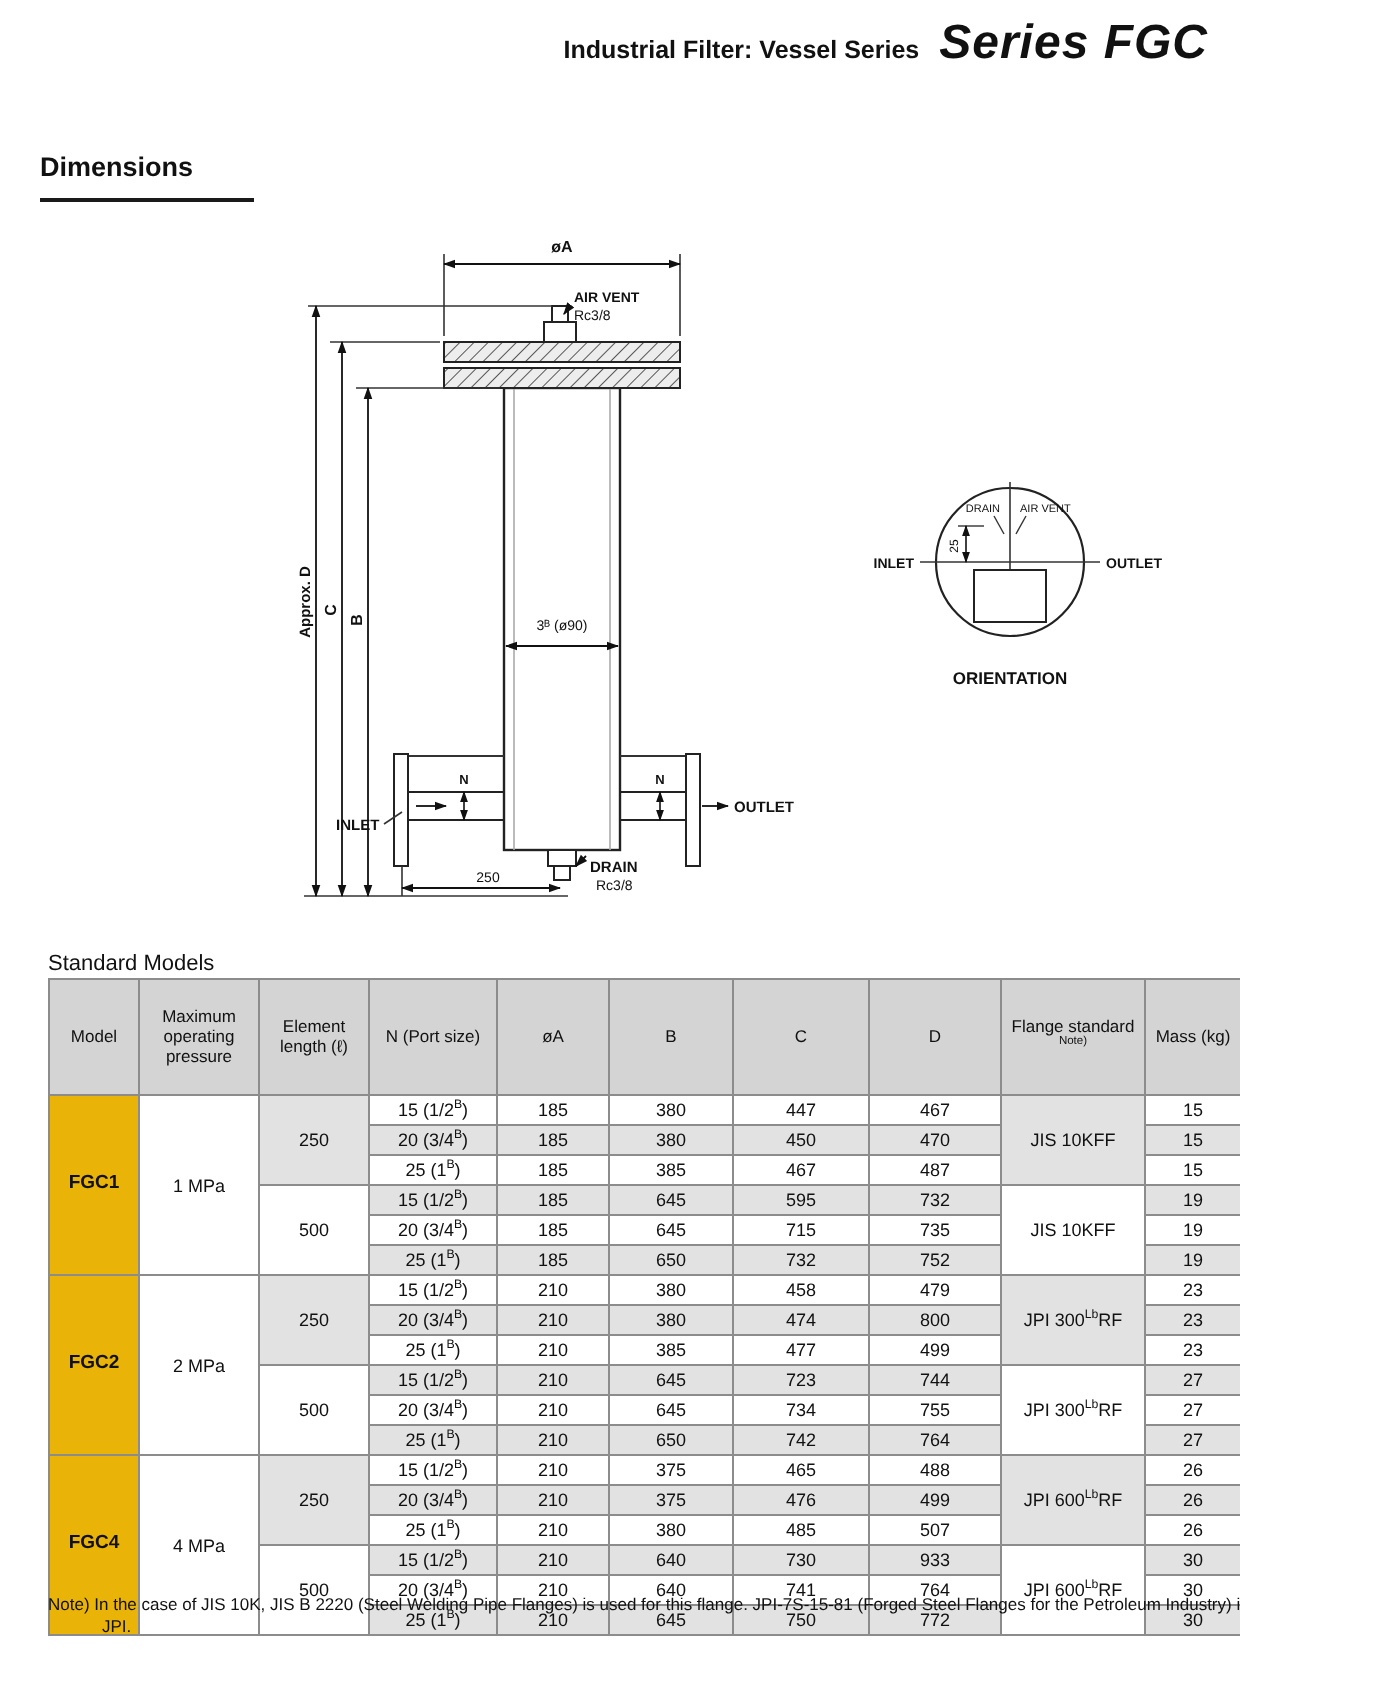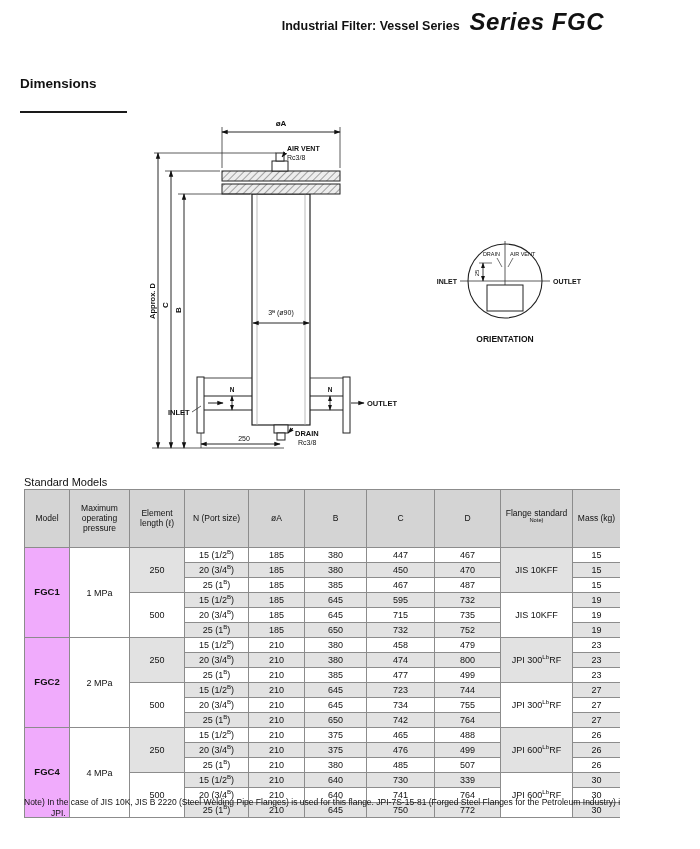--- a/index.html
+++ b/index.html
@@ -4,39 +4,39 @@
 <style>
   html,body { margin:0; padding:0; background:#ffffff; }
   body { font-family: "Liberation Sans", "DejaVu Sans", sans-serif; color:#111; }
   .page { position:relative; width:620px; height:849px; background:#ffffff; overflow:hidden; }
 
   .doc-header { position:absolute; top:8px; right:16px; display:flex; align-items:baseline; gap:10px; }
   .doc-category { font-size:12.5px; font-weight:bold; }
   .doc-series { font-size:24px; font-weight:bold; font-style:italic; letter-spacing:0.5px; }
 
   .section-heading { position:absolute; top:76px; left:20px; font-size:13.5px; font-weight:bold;
-                     border-bottom:2px solid #1a1a1a; padding:0 30px 20px 0; }
+                     border-bottom:2px solid #1a1a1a; padding:0 30px 8px 0; }
 
   svg.drawing { position:absolute; top:105px; left:20px; }
   svg.drawing text { font-family:"Liberation Sans","DejaVu Sans",sans-serif; fill:#111; }
 
   .table-section { position:absolute; top:476px; left:24px; width:652px; }
   .table-title-row { display:flex; justify-content:space-between; align-items:flex-end; margin-bottom:1px; }
   .table-title { font-size:11px; font-weight:normal; }
   .table-unit { font-size:8.5px; }
 
   table.models { border-collapse:collapse; width:652px; table-layout:fixed; font-size:9px;
                  border:1px solid #444; }
   table.models th, table.models td { border:1px solid #8c8c8c; text-align:center; vertical-align:middle;
                  padding:0 2px; height:14px; line-height:1.15; overflow:hidden; }
   table.models thead th { background:#d4d4d4; font-weight:normal; font-size:8.5px; padding:14px 1px; height:auto; }
   table.models tr.stripe { background:#e2e2e2; }
   table.models td.shade { background:#e2e2e2; }
   table.models td.wcell { background:#ffffff; }
-  table.models td.model { font-weight:bold; font-size:9.5px; background:#f0abfc; }
+  table.models td.model { font-weight:bold; font-size:9.5px; background:#eab308; }
   table.models sup { font-size:0.68em; line-height:0; }
 
   .footnote { position:absolute; top:797px; left:24px; width:652px; font-size:8.5px; line-height:1.3;
               padding-left:27px; text-indent:-27px; }
 </style>
 </head>
 <body>
 
 <div class="page">
 
@@ -324,21 +324,21 @@
             <td>485</td>
             <td>507</td>
             <td>26</td>
           </tr>
           <tr class="stripe">
             <td rowspan="3" class="wcell">500</td>
             <td>15 (1/2<sup>B</sup>)</td>
             <td>210</td>
             <td>640</td>
             <td>730</td>
-            <td>339</td>
+            <td>933</td>
             <td rowspan="3" class="wcell">JPI 600<sup>Lb</sup>RF</td>
             <td>30</td>
             <td rowspan="3" class="wcell">3</td>
           </tr>
           <tr>
             <td>20 (3/4<sup>B</sup>)</td>
             <td>210</td>
             <td>640</td>
             <td>741</td>
             <td>764</td>

